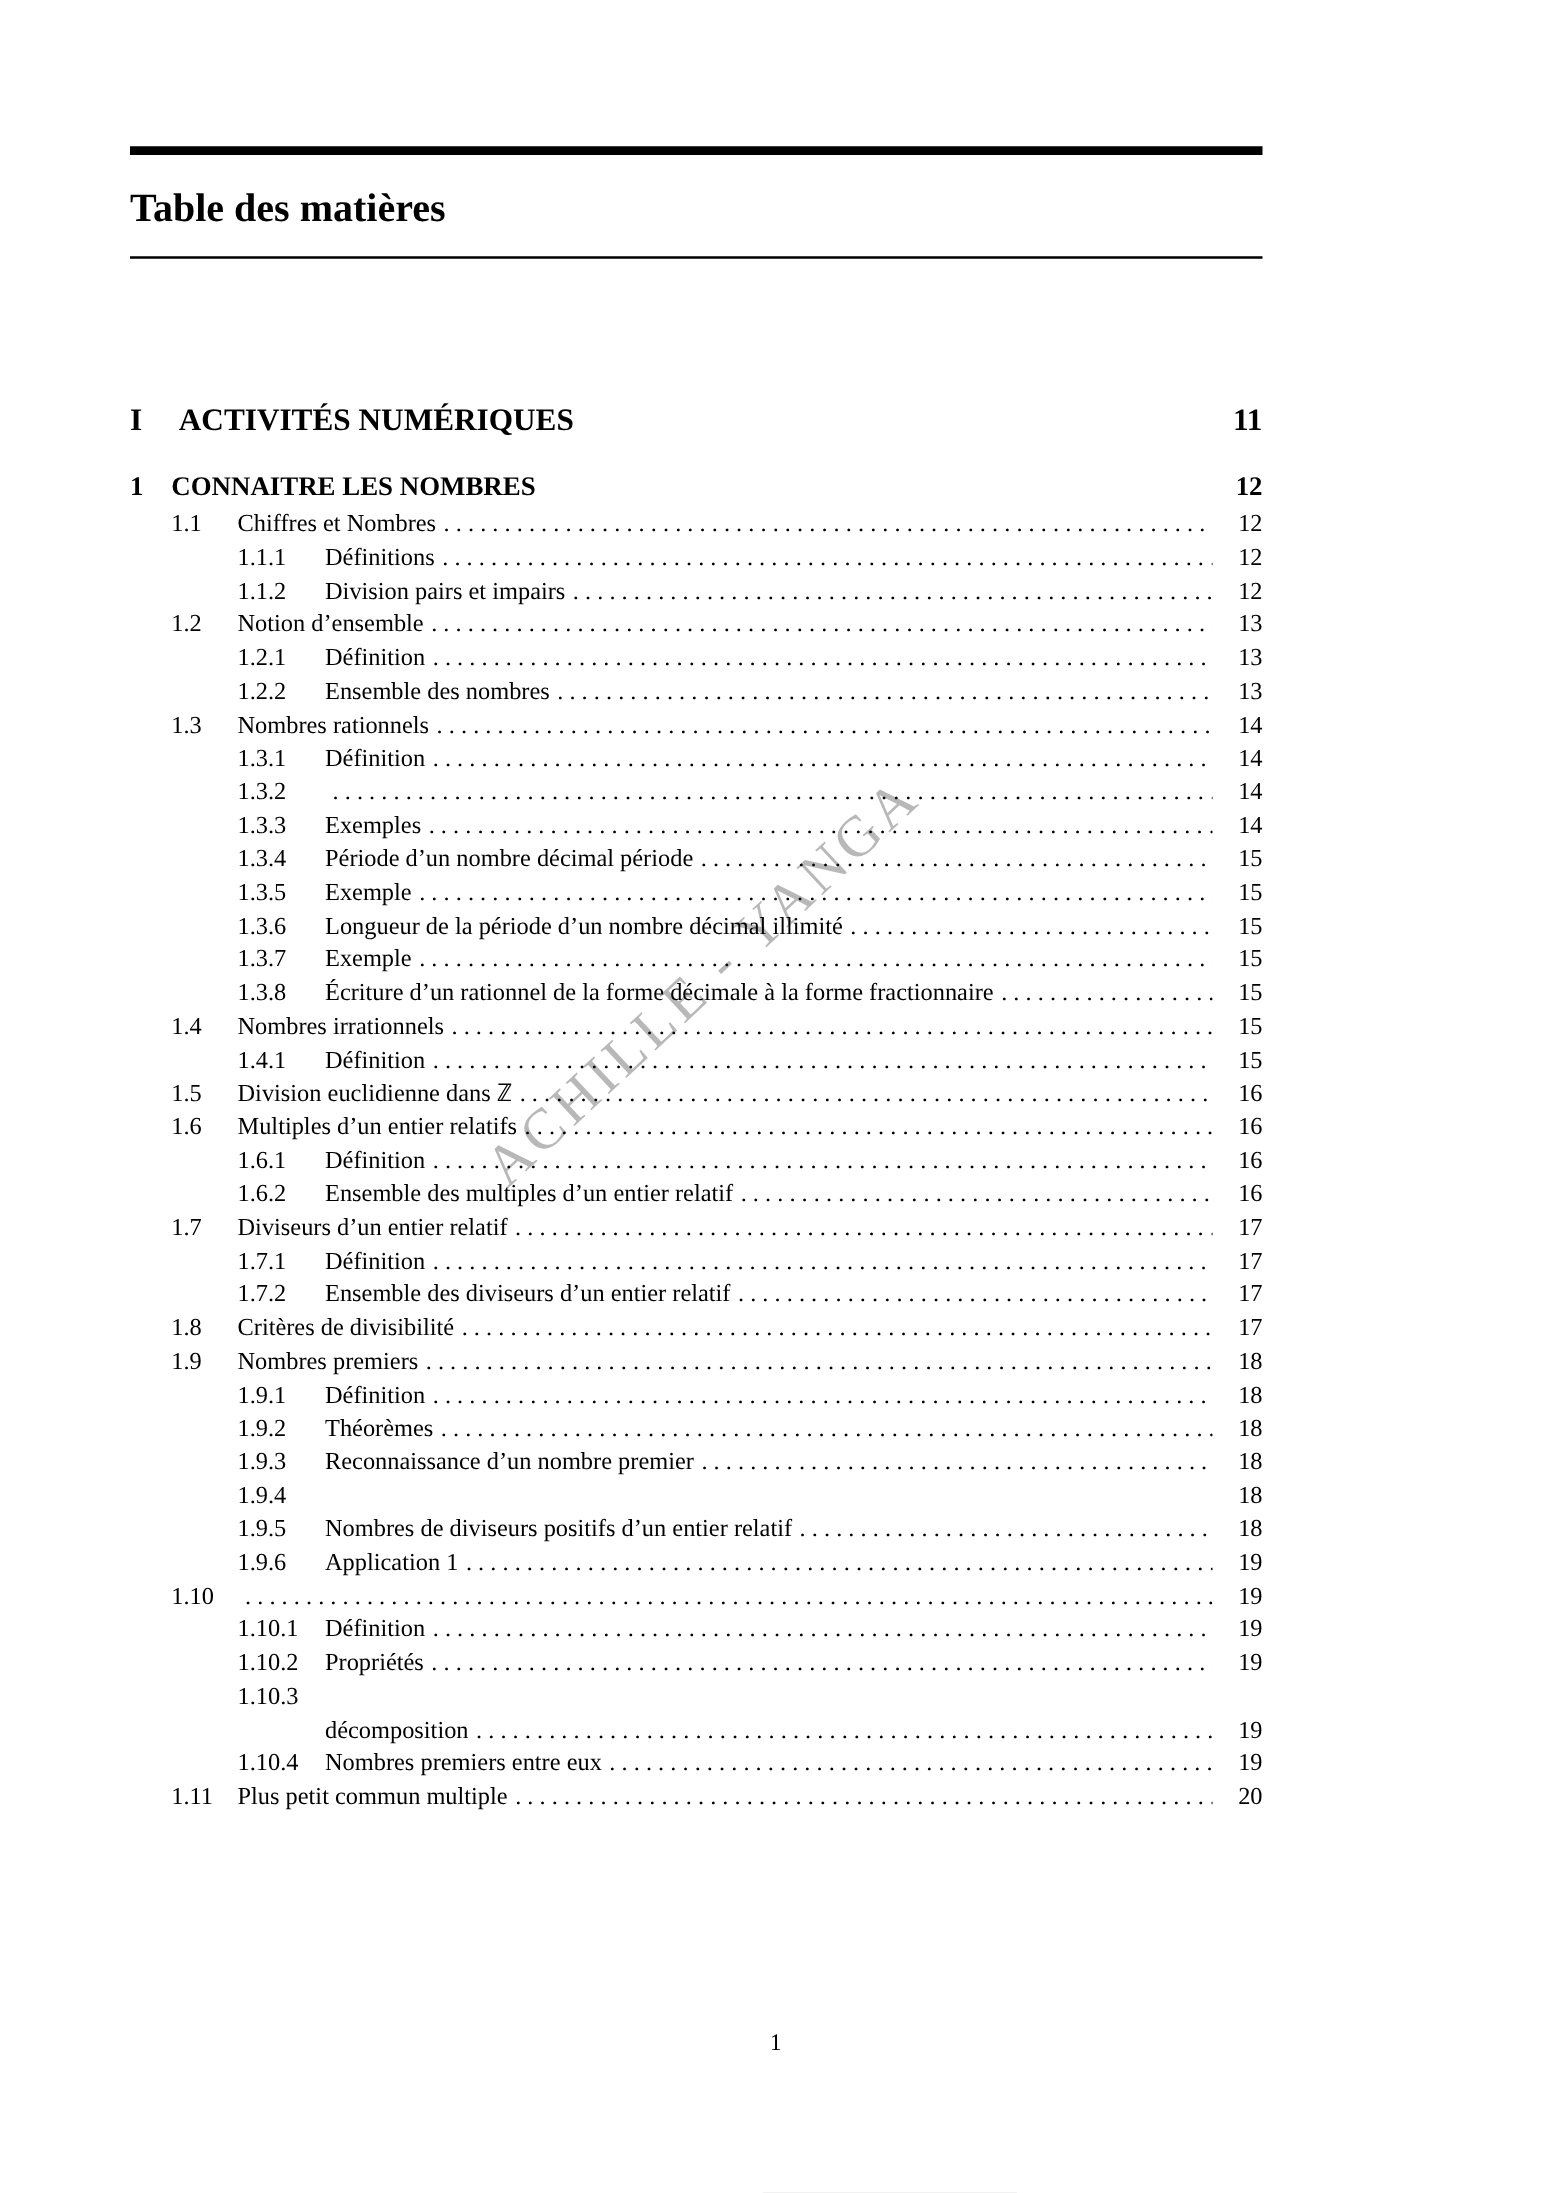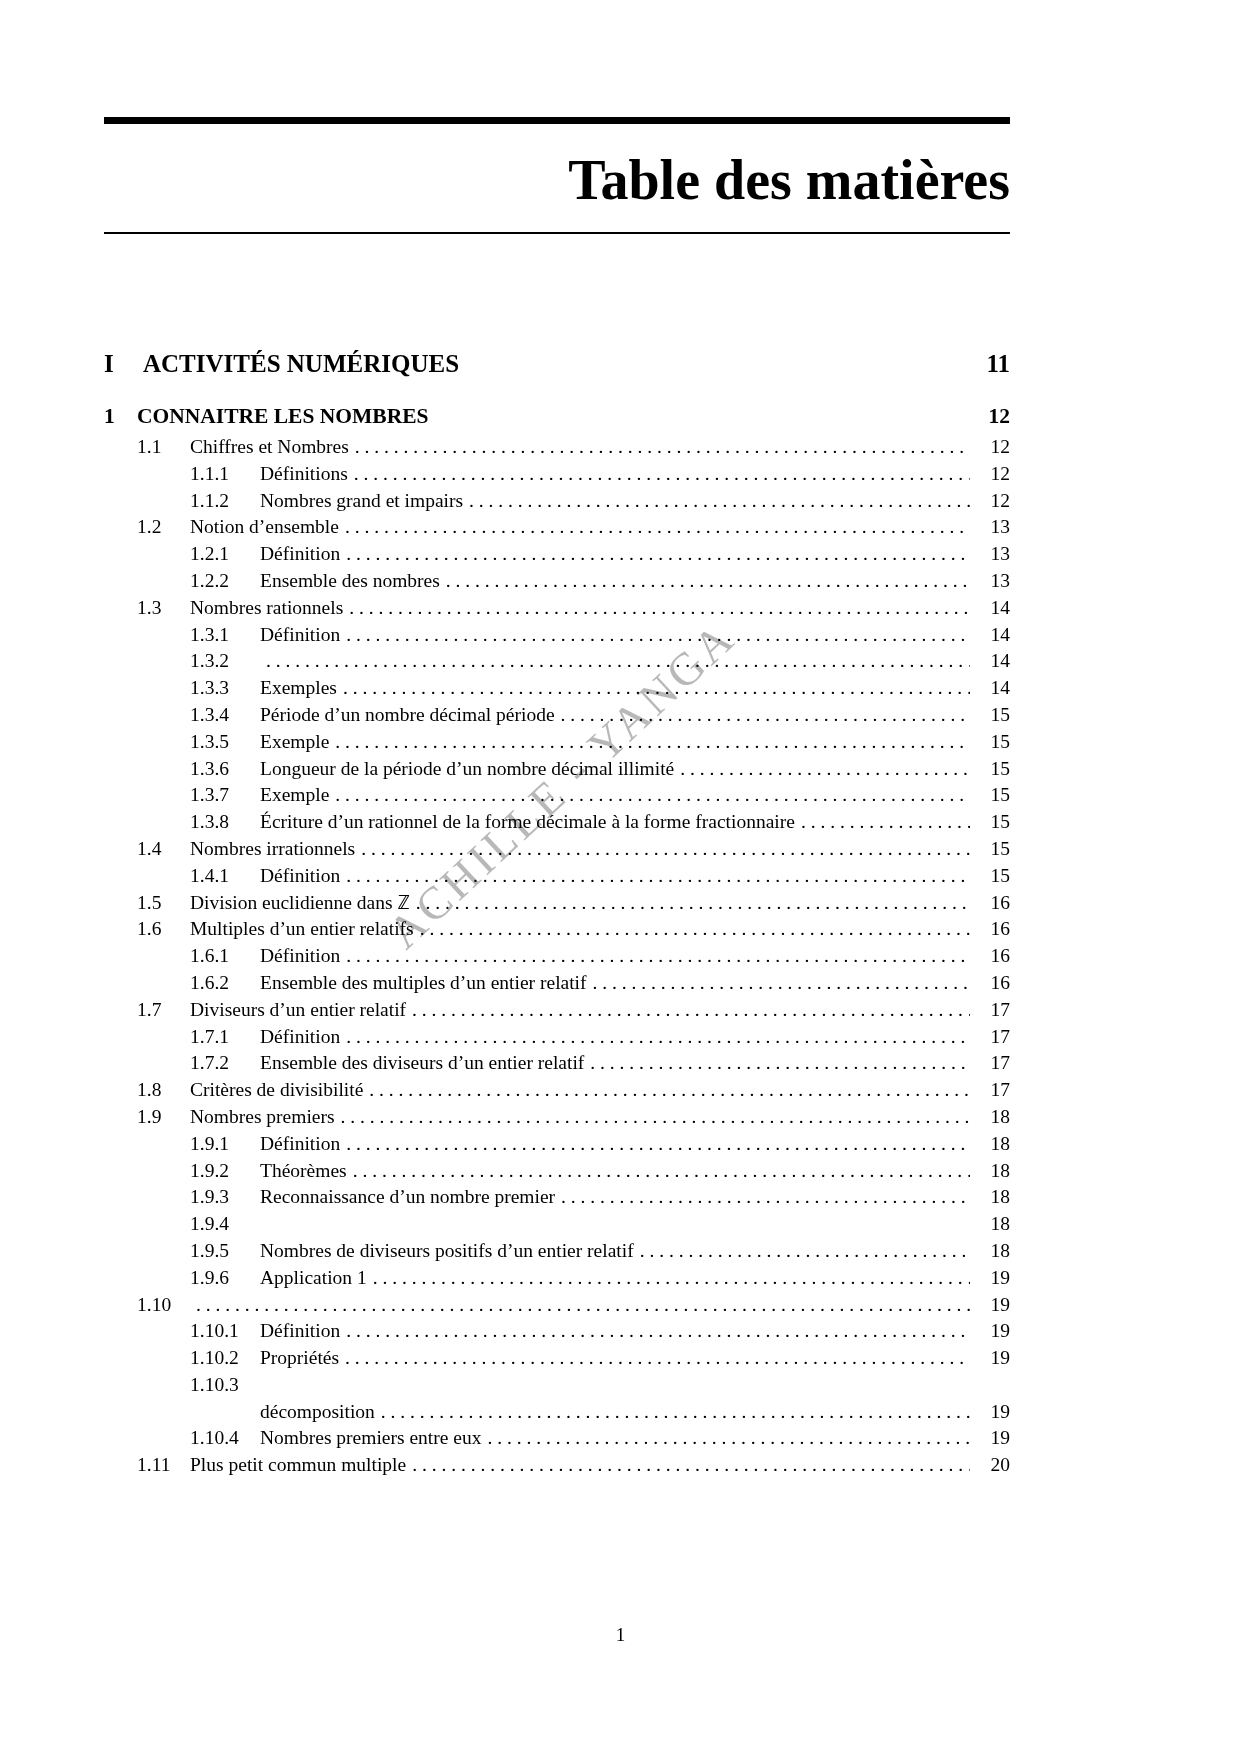--- a/index.html
+++ b/index.html
@@ -34,22 +34,22 @@
     z-index: 1;
     margin: 0 104px;
     width: 906px;
   }
   .rule-thick {
     margin-top: 117px;
     height: 7px;
     background: #000;
   }
   .toc-title {
-    text-align: right;
-    font-size: 56px;
+    text-align: left;
+    font-size: 32px;
     font-weight: bold;
     margin: 24px 0 20px 0;
   }
   .rule-thin {
     height: 2px;
     background: #000;
   }
   .part-row {
     display: flex;
     align-items: baseline;
@@ -140,21 +140,21 @@
     <span class="pageno">12</span>
   </div>
         <div class="entry lvl2">
     <span class="num">1.1.1</span>
     <span class="text">Définitions</span>
     <span class="dots"></span>
     <span class="pageno">12</span>
   </div>
         <div class="entry lvl2">
     <span class="num">1.1.2</span>
-    <span class="text">Nombres grand et impairs</span>
+    <span class="text">Division pairs et impairs</span>
     <span class="dots"></span>
     <span class="pageno">12</span>
   </div>
         <div class="entry lvl1">
     <span class="num">1.2</span>
     <span class="text">Notion d’ensemble</span>
     <span class="dots"></span>
     <span class="pageno">13</span>
   </div>
         <div class="entry lvl2">

